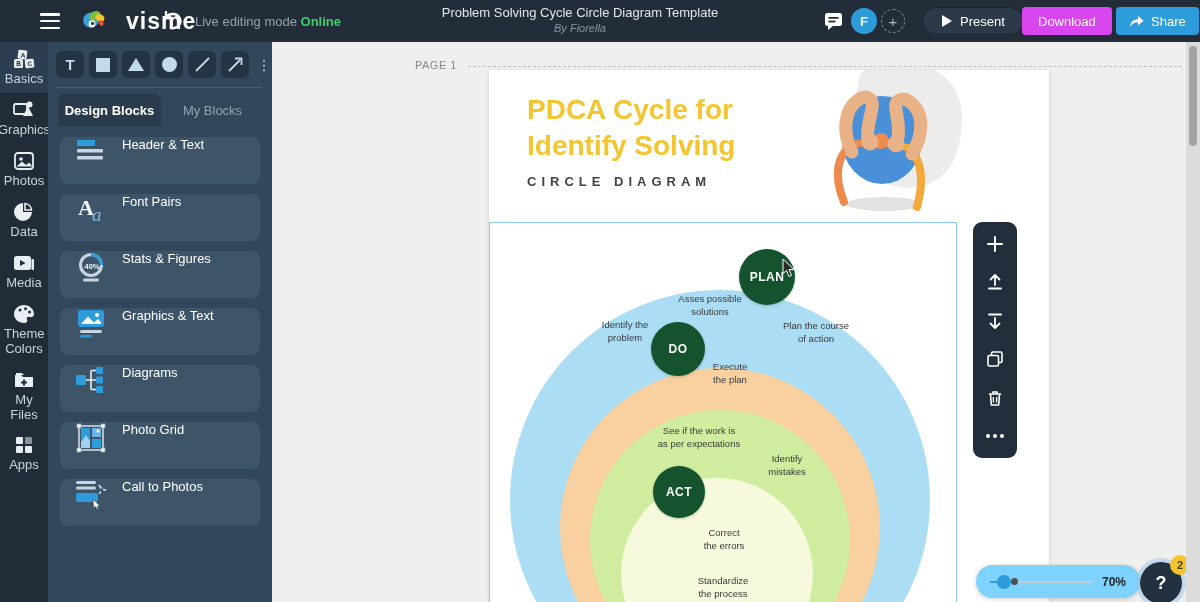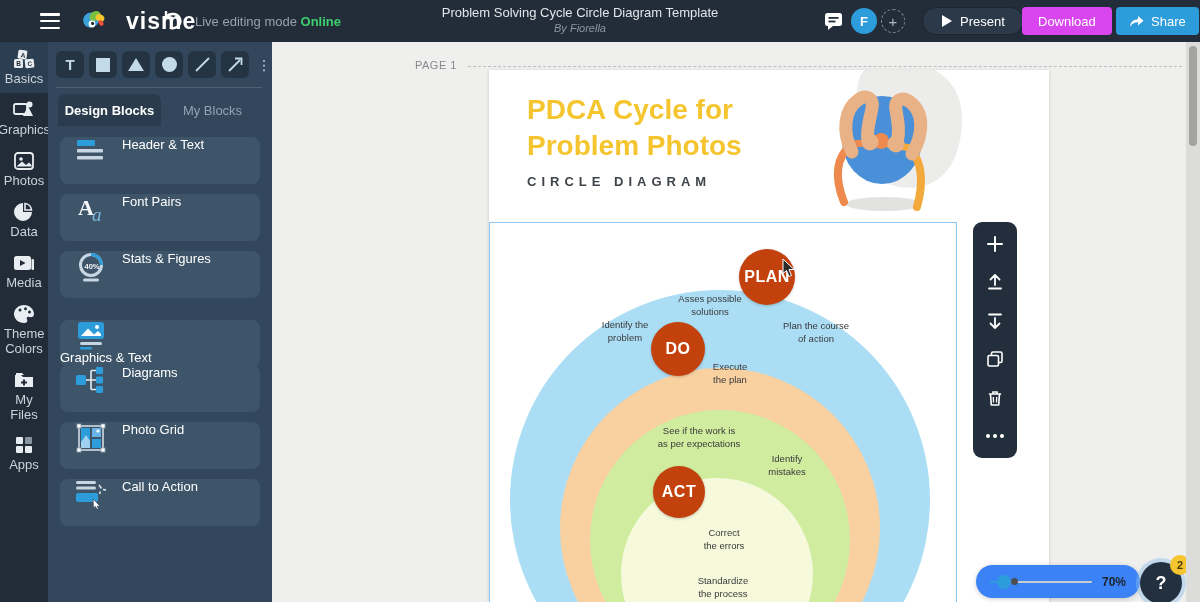--- a/index.html
+++ b/index.html
@@ -51,29 +51,29 @@
   .canvas { left:272px; top:42px; width:928px; height:560px; background:#EFEFED; overflow:hidden; }
   .page-label { left:143px; top:17px; font-size:11px; color:#85898E; letter-spacing:0.5px; }
   .page-dash { left:196px; top:24px; width:714px; border-top:1.5px dashed #BCBEC0; }
   .page { left:217px; top:28px; width:560px; height:532px; background:#fff; box-shadow:0 1px 4px rgba(0,0,0,0.15); overflow:hidden; }
   .pg-title { left:38px; top:22px; font-size:28px; font-weight:800; color:#F5C52F; line-height:1.27; }
   .pg-sub { left:38px; top:104px; font-size:13px; font-weight:600; letter-spacing:5px; color:#3E4449; }
   .illus { left:325px; top:-8px; }
   .sel-rect { left:0; top:152px; width:468px; height:380px; border:1.5px solid #8EC7F0; border-bottom:none; z-index:5; }
   .ring { border-radius:50%; }
   .cap { z-index:8; font-size:9.5px; color:#3A3A3A; text-align:center; white-space:pre-line; line-height:1.35; transform:translate(-50%,-50%); }
-  .node { z-index:9; border-radius:50%; background:#c2410c; color:#fff; font-weight:bold; font-size:16px; letter-spacing:0.5px; display:flex; align-items:center; justify-content:center; transform:translate(-50%,-50%); box-shadow:0 1px 3px rgba(0,0,0,0.2); cursor:pointer; }
+  .node { z-index:9; border-radius:50%; background:#14532d; color:#fff; font-weight:bold; font-size:12px; letter-spacing:0.5px; display:flex; align-items:center; justify-content:center; transform:translate(-50%,-50%); box-shadow:0 1px 3px rgba(0,0,0,0.2); cursor:pointer; }
   .cursor-svg { z-index:12; }
 
   
   .float-bar { left:701px; top:180px; width:44px; height:236px; background:#222E3B; border-radius:9px; z-index:20; display:flex; flex-direction:column; align-items:center; padding:10px 0; justify-content:space-between; }
   .fb-btn { width:24px; height:24px; display:flex; align-items:center; justify-content:center; color:#fff; cursor:pointer; }
 
   
-  .zoom-pill { left:704px; top:523px; width:164px; height:33px; background:#3b82f6; border-radius:17px; box-shadow:0 1px 5px rgba(0,0,0,0.2); z-index:25; display:flex; align-items:center; padding:0 14px; gap:10px; }
+  .zoom-pill { left:704px; top:523px; width:164px; height:33px; background:#7dd3fc; border-radius:17px; box-shadow:0 1px 5px rgba(0,0,0,0.2); z-index:25; display:flex; align-items:center; padding:0 14px; gap:10px; }
   .zoom-track { position:relative; flex:1; height:2px; background:#C9CCCF; border-radius:1px; }
   .zoom-fill { position:absolute; left:0; top:0; height:2px; width:12px; background:#2D9CDB; }
   .zoom-handle { position:absolute; left:7px; top:-6px; width:14px; height:14px; border-radius:50%; background:#2D9CDB; cursor:pointer; }
   .zoom-dot { position:absolute; left:21px; top:-3px; width:7px; height:7px; border-radius:50%; background:#4A4F54; }
   .zoom-val { font-size:12px; font-weight:bold; color:#1E2327; }
   .help-btn { left:868px; top:520px; width:42px; height:42px; border-radius:50%; background:#223040; color:#fff; font-size:18px; font-weight:bold; display:flex; align-items:center; justify-content:center; z-index:26; box-shadow:0 0 0 4px rgba(140,190,235,0.45); cursor:pointer; }
   .help-badge { left:898px; top:513px; width:20px; height:20px; border-radius:50%; background:#F5C52F; color:#4A3B08; font-size:11px; font-weight:bold; display:flex; align-items:center; justify-content:center; z-index:27; }
 
   
   .scrollbar { left:914px; top:0; width:14px; height:560px; background:#DCDCDA; z-index:30; }
@@ -311,21 +311,21 @@
         <svg width="34" height="32" viewBox="0 0 34 32">
             <circle cx="17" cy="14" r="10.5" fill="none" stroke="#C7D6E2" stroke-width="3"></circle>
             <path d="M17 3.5 A 10.5 10.5 0 0 1 27.5 14" fill="none" stroke="#2D9CDB" stroke-width="3"></path>
             <text x="10.5" y="17.5" font-size="7.5" font-weight="bold" fill="#F2F6F9">40%</text>
             <rect x="9" y="27.5" width="16" height="3" rx="1.5" fill="#C7D6E2"></rect>
           </svg>
       </span>
       <span class="blabel">Stats &amp; Figures</span>
     </div>
 
-    <div class="abs block-card" style="top:278px;flex-direction:column;">
+    <div class="abs block-card" style="top:266px;">
       <span class="bicon">
         <svg width="34" height="30" viewBox="0 0 34 30">
             <rect x="4" y="2" width="26" height="17" rx="3" fill="#2D9CDB"></rect>
             <circle cx="23" cy="7" r="2" fill="#fff"></circle>
             <path d="M7 16 L14 8.5 L20 14.5 L24 11 L27 14 L27 16 Z" fill="#fff"></path>
             <rect x="6" y="22" width="22" height="3" rx="1.5" fill="#C7D6E2"></rect>
             <rect x="6" y="27" width="12" height="2.5" rx="1.2" fill="#2D9CDB"></rect>
           </svg>
       </span>
       <span class="blabel">Graphics &amp; Text</span>
@@ -365,34 +365,34 @@
     <div class="abs block-card" style="top:437px;">
       <span class="bicon">
         <svg width="36" height="30" viewBox="0 0 36 30">
             <rect x="3" y="2" width="20" height="3" rx="1.5" fill="#C7D6E2"></rect>
             <rect x="3" y="7.5" width="20" height="3" rx="1.5" fill="#C7D6E2"></rect>
             <rect x="3" y="14" width="22" height="9" rx="2" fill="#2D9CDB"></rect>
             <path d="M26 6 L28.5 9.5 M30 10.5 L33 11 M27.5 12.5 L26.5 15" stroke="#E8EDF2" stroke-width="1.4" fill="none"></path>
             <path d="M20 20 L27 27 L24.2 27.2 L25.8 30 L23.8 30 L22.4 27.4 L20.5 29 Z" fill="#fff" stroke="#3E5569" stroke-width="0.8"></path>
           </svg>
       </span>
-      <span class="blabel">Call to Action</span>
+      <span class="blabel">Call to Photos</span>
     </div>
   </div>
 
   <div class="abs canvas">
 
     <div class="abs page-label">PAGE 1</div>
     <div class="abs page-dash"></div>
 
     <div class="abs page">
 
       <div class="abs pg-title">
         <div>PDCA Cycle for</div>
-        <div>Problem Photos</div>
+        <div>Identify Solving</div>
       </div>
       <div class="abs pg-sub">CIRCLE DIAGRAM</div>
 
       <svg class="abs illus" width="150" height="165" viewBox="0 0 150 165">
         <path d="M55 5 C95 -10 150 5 148 60 C146 110 120 130 85 125 C55 120 40 95 42 60 C43 35 40 12 55 5 Z" fill="#ECECEA"></path>
         <ellipse cx="70" cy="142" rx="38" ry="7" fill="#E2E2E0"></ellipse>
         <ellipse cx="68" cy="78" rx="40" ry="44" fill="#4A90D9"></ellipse>
         <path d="M30 140 C20 115 22 95 38 82" fill="none" stroke="#EE8A4E" stroke-width="8" stroke-linecap="round"></path>
         <path d="M103 145 C110 120 108 100 96 86" fill="none" stroke="#F3A93C" stroke-width="8" stroke-linecap="round"></path>
         <path d="M38 82 L62 80" stroke="#EE8A4E" stroke-width="7" stroke-linecap="round"></path>

